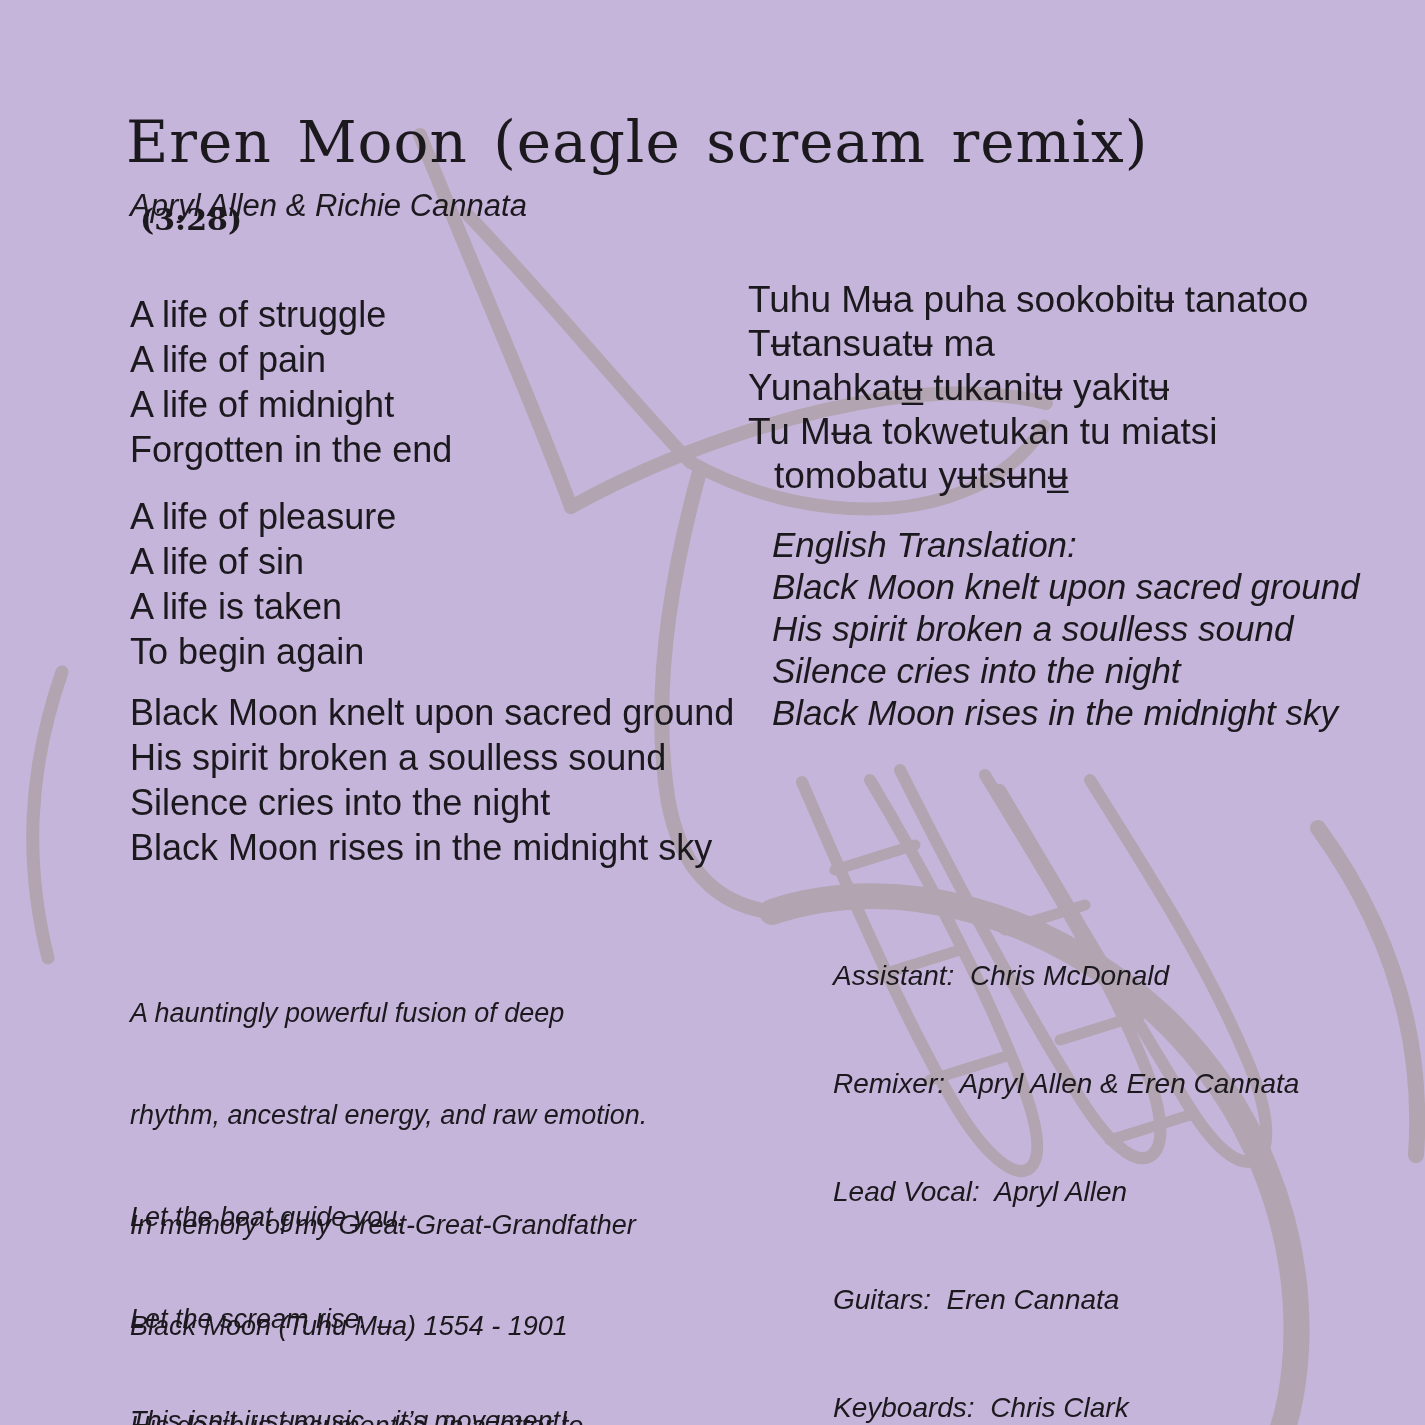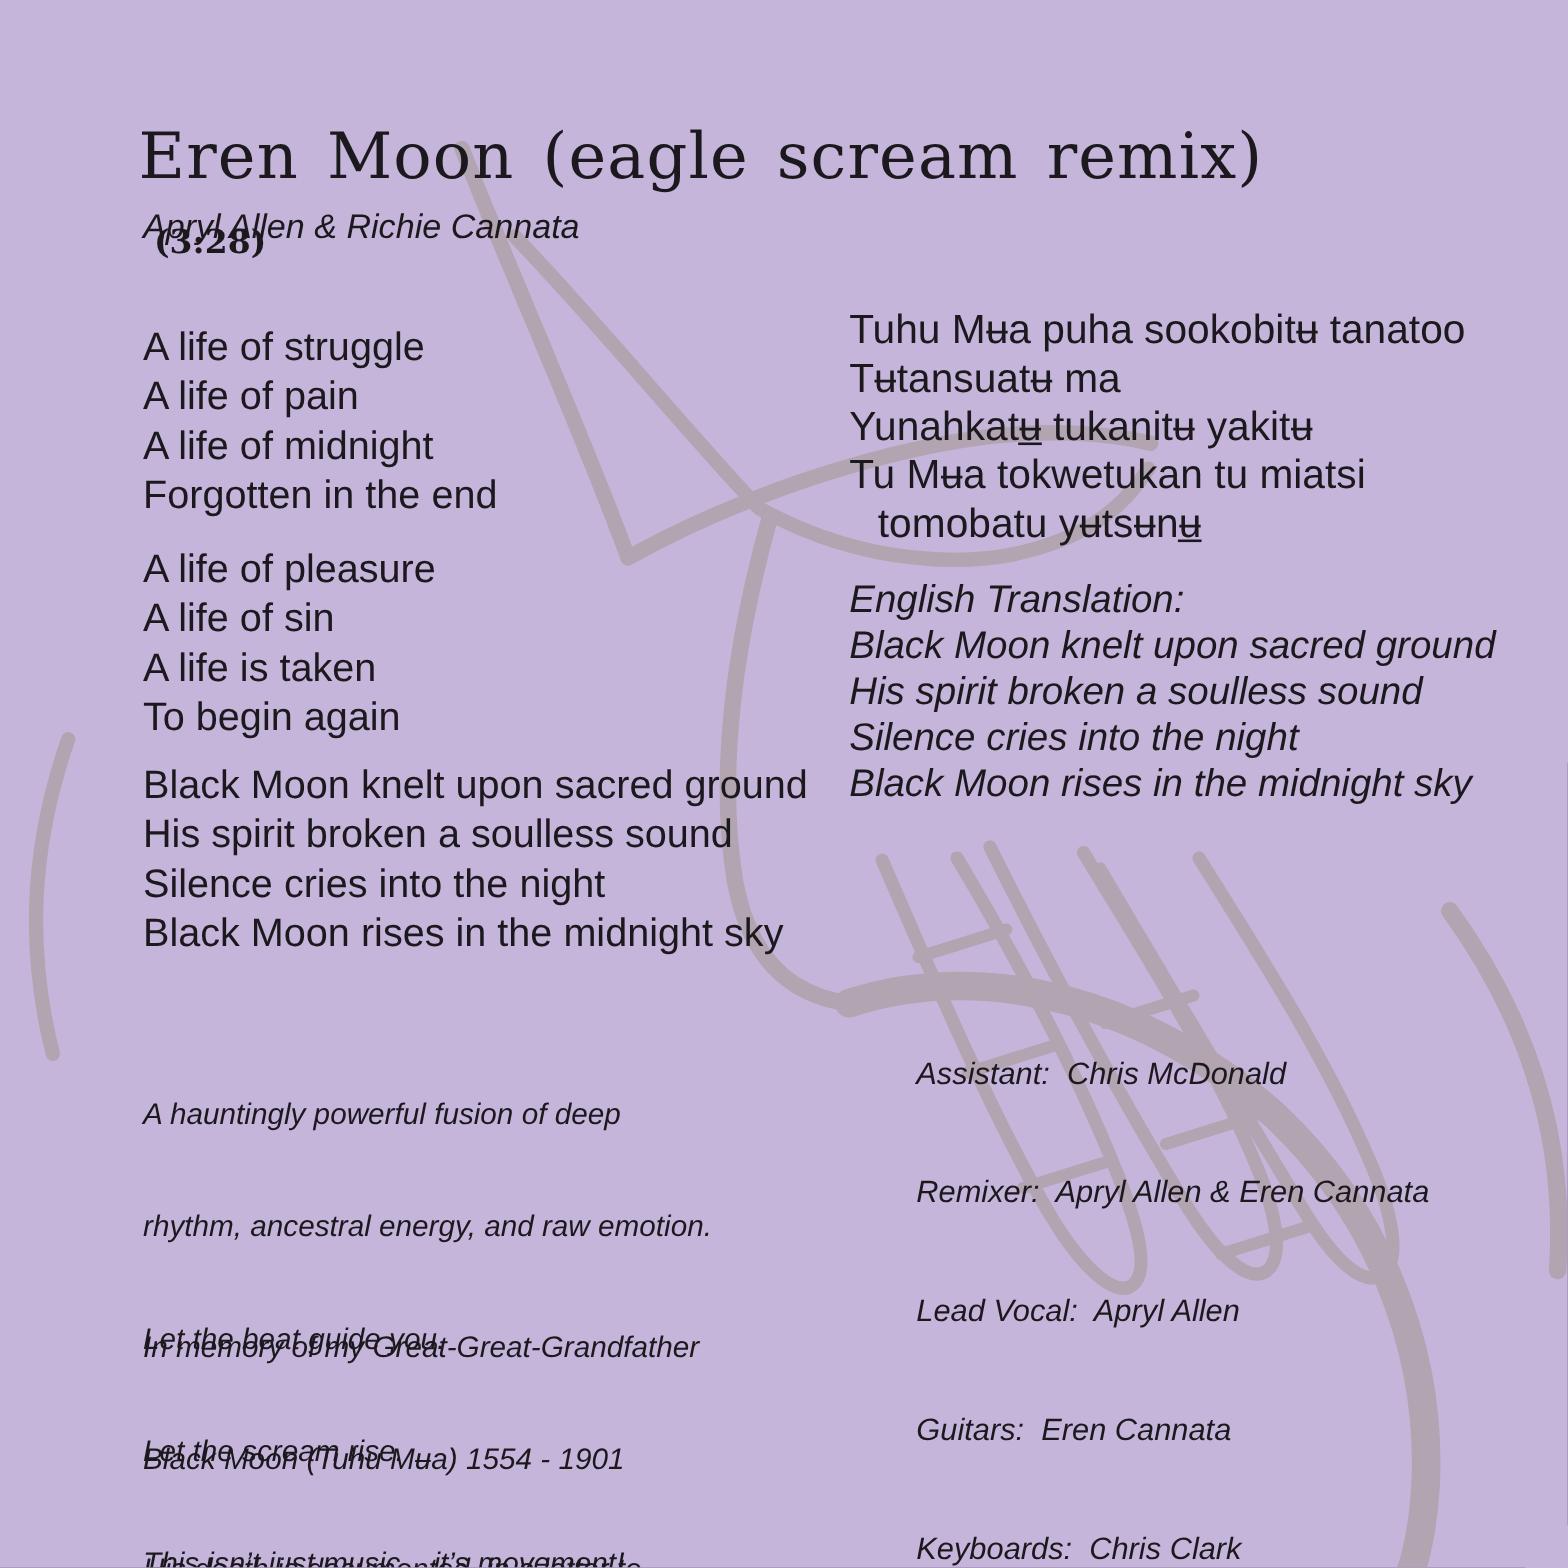--- a/index.html
+++ b/index.html
@@ -20,21 +20,21 @@
   .subtitle{left:130px;top:188px;font-style:italic;font-size:31px;}
   
   .verse{left:130px;font-size:36px;line-height:45px;}
   .v1{top:292px;}
   .v2{top:494px;}
   .v3{top:690px;}
   
   .blurb{left:130px;top:928px;font-style:italic;font-size:27px;line-height:34px;white-space:pre-wrap;}
   .memorial{left:130px;top:1142px;font-style:italic;font-size:27px;line-height:33.5px;white-space:pre-wrap;}
   
-  .comanche{left:772px;top:278px;font-size:37px;line-height:44px;}
+  .comanche{left:748px;top:278px;font-size:37px;line-height:44px;}
   .comanche .indent{padding-left:26px;}
   .translation{left:772px;top:524px;font-style:italic;font-size:35px;line-height:42px;}
   .credits{left:833px;top:886px;font-style:italic;font-size:28px;line-height:36px;white-space:pre-wrap;}
 </style>
 </head>
 <body>
 
 <div class="page">
 
   <svg class="motif" viewBox="0 0 1425 1425" fill="none" stroke="#b2a4b0" stroke-linecap="round" stroke-linejoin="round">

